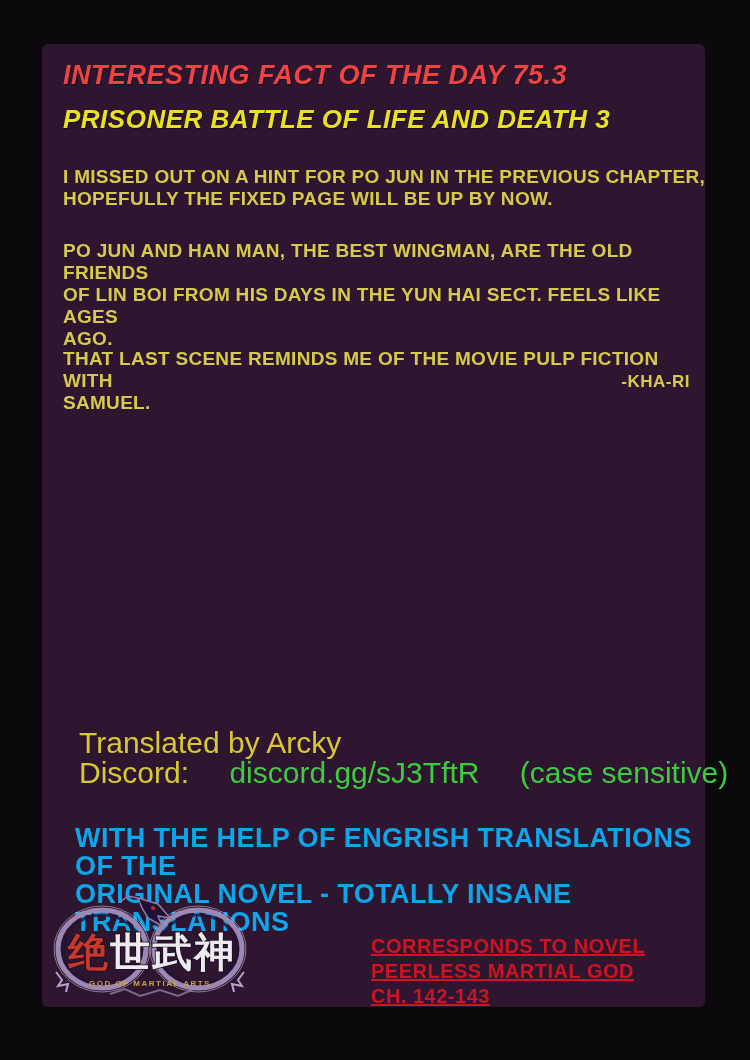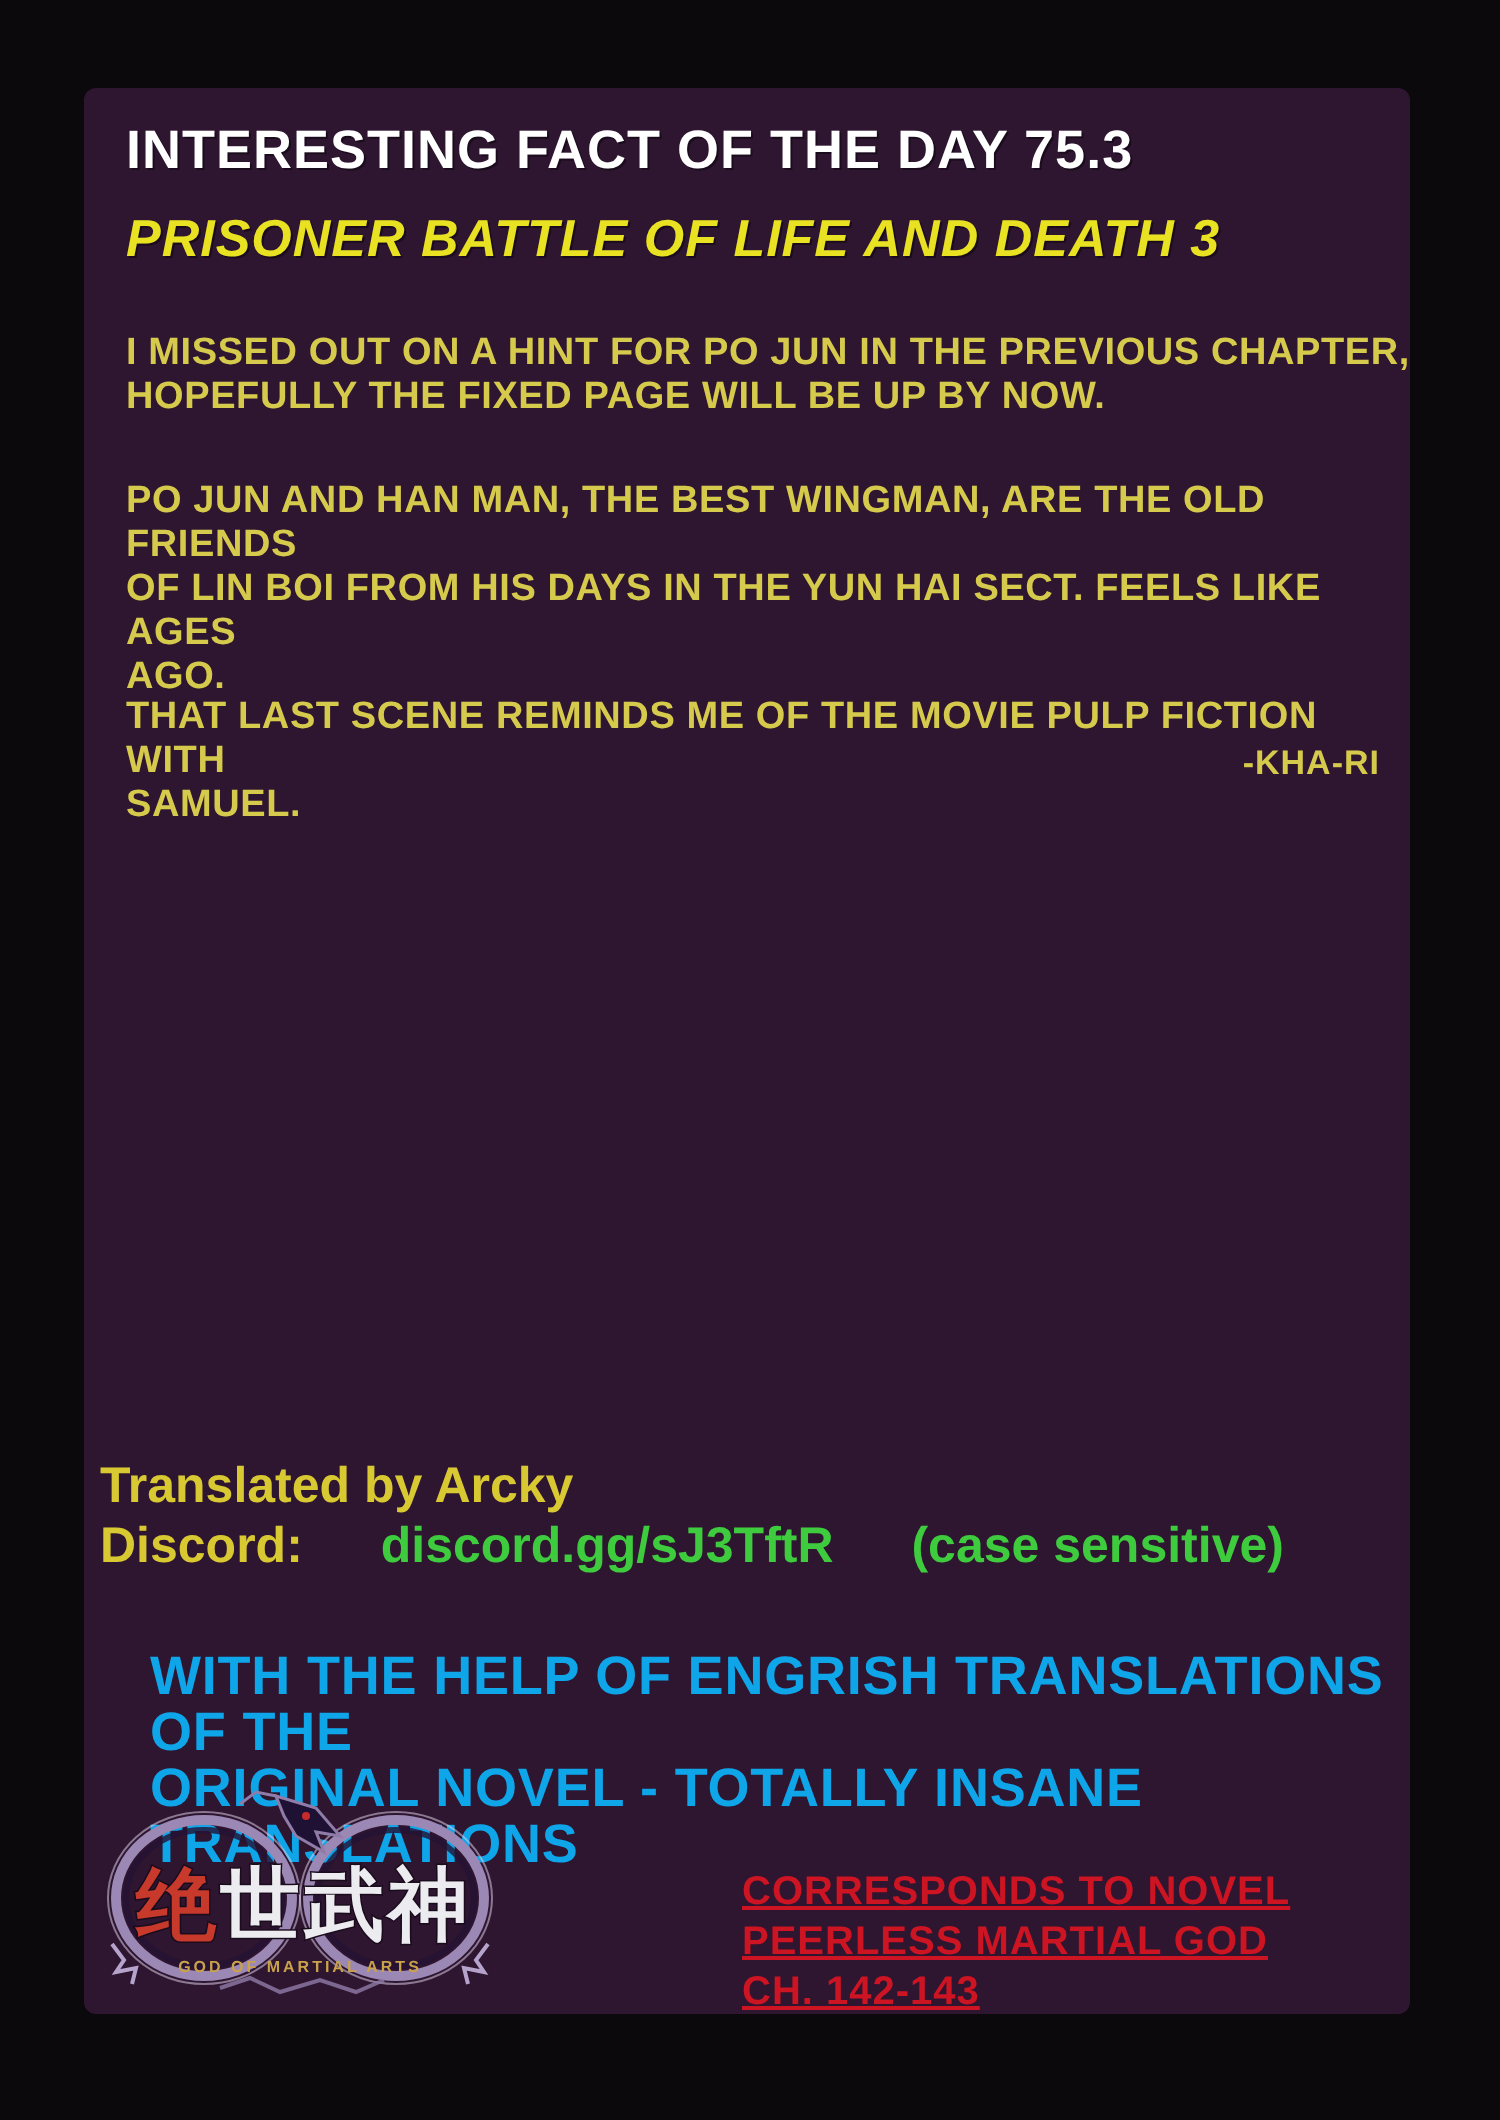--- a/index.html
+++ b/index.html
@@ -27,22 +27,23 @@
     border-radius: 6px;
   }
   .abs { position: absolute; }
   .pre { white-space: pre-line; }
 
   .fact-title {
     left: 21px; top: 16px;
     font-size: 27px;
     font-weight: bold;
     letter-spacing: 0.5px;
-    color: #ffffff;
+    color: #ef4444;
     text-shadow: 1px 1px 0 #1a0c1c;
+    font-style: italic;
   }
   .chapter-title {
     left: 21px; top: 60px;
     font-size: 26px;
     font-weight: bold;
     font-style: italic;
     letter-spacing: 0.5px;
     color: #e9e222;
     text-shadow: 1px 1px 0 #1a0c1c;
   }
@@ -62,23 +63,23 @@
     top: 328px;
     left: 21px;
     width: 627px;
     text-align: right;
     font-size: 17px;
     font-weight: bold;
     letter-spacing: 0.5px;
     color: #d6ca4c;
   }
   .credits {
-    left: 8px; top: 684px;
-    font-size: 25px;
-    font-weight: bold;
+    left: 37px; top: 684px;
+    font-size: 30px;
+    font-weight: normal;
     line-height: 30px;
     color: #d8c832;
   }
   .credits .row { white-space: nowrap; }
   .discord-green { color: #3ecb3e; margin-left: 32px; }
   .source-note {
     left: 33px; top: 780px;
     font-size: 27px;
     font-weight: bold;
     letter-spacing: 0.4px;

